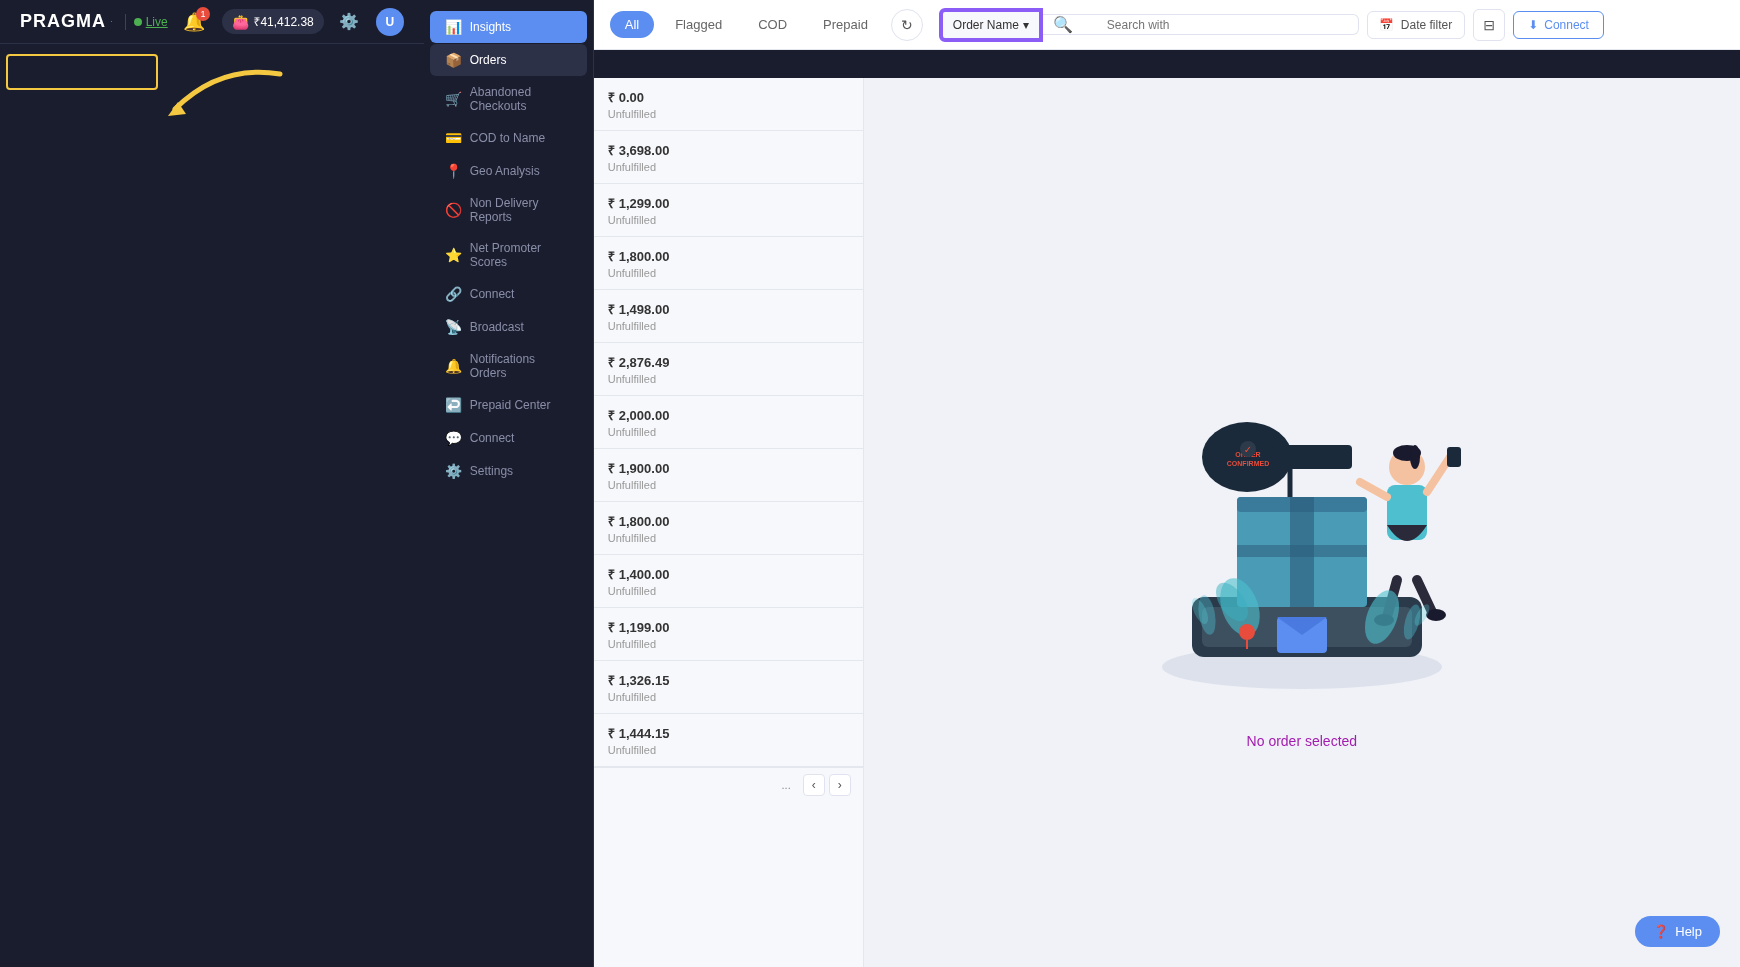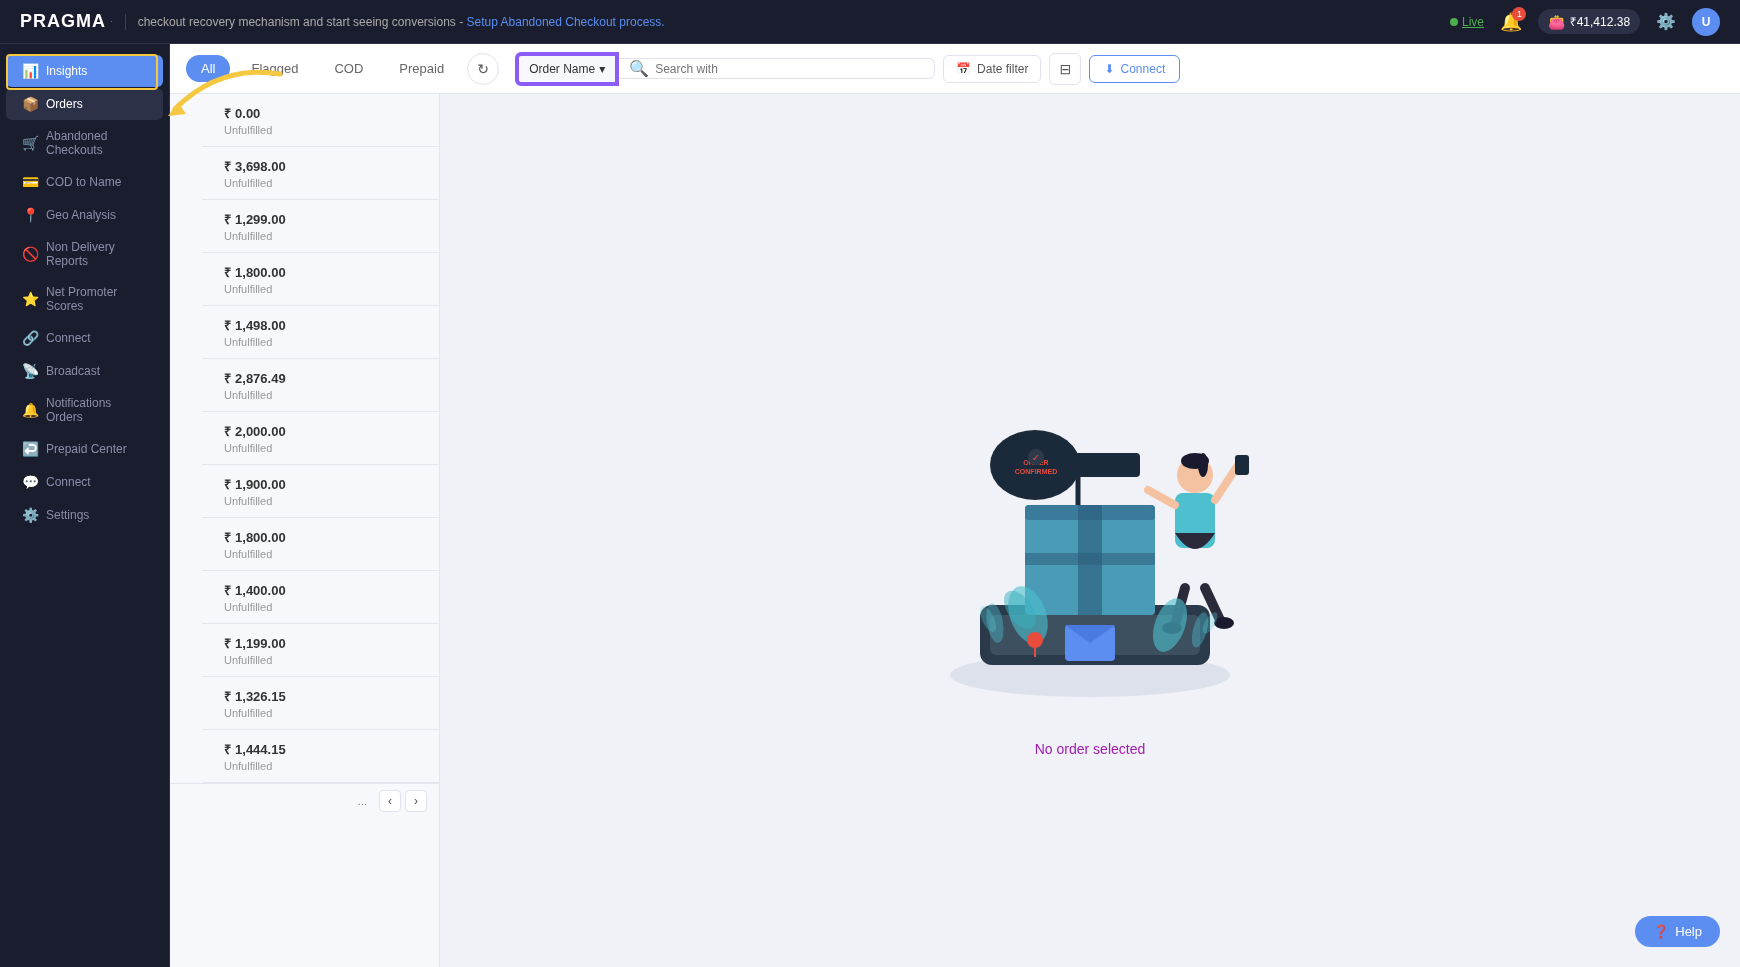--- a/index.html
+++ b/index.html
@@ -150,20 +150,21 @@
     .sidebar-item .label {
       font-size: 12px;
     }
 
     
     .content-area {
       flex: 1;
       display: flex;
       flex-direction: column;
       overflow: hidden;
+      gap: 28px;
     }
 
     
     .toolbar {
       height: 50px;
       background: #fff;
       border-bottom: 1px solid #e5e7ef;
       display: flex;
       align-items: center;
       padding: 0 16px;
@@ -231,20 +232,21 @@
       background: #fff;
       flex: 1;
     }
     .search-input-wrap input {
       border: none;
       outline: none;
       font-size: 12px;
       color: #999;
       width: 100%;
       background: transparent;
+      margin-left: 28px;
     }
     .date-filter-btn {
       display: flex;
       align-items: center;
       gap: 6px;
       border: 1px solid #e0e3ef;
       padding: 6px 12px;
       border-radius: 6px;
       font-size: 12px;
       color: #555;
@@ -286,24 +288,23 @@
 
     
     .order-list-panel {
       width: 270px;
       background: #f7f8fc;
       border-right: 1px solid #e5e7ef;
       overflow-y: auto;
       flex-shrink: 0;
     }
     .order-list-item {
-      padding: 10px 22px;
+      padding: 10px 14px;
       border-bottom: 1px solid #e5e7ef;
       cursor: pointer;
-      margin-left: 32px;
     }
     .order-amount {
       font-size: 13px;
       font-weight: 600;
       color: #333;
     }
     .order-status {
       font-size: 11px;
       color: #999;
       margin-top: 2px;
@@ -375,30 +376,27 @@
       border-radius: 4px;
       cursor: pointer;
       font-size: 12px;
       color: #555;
       margin-left: 4px;
     }
   </style>
 </head>
 <body>
 
-<div style="position: relative; width: 1740px; height: 967px; overflow: hidden; display: flex; flex-direction: column;">
+<div style="position: relative; width: 1740px; height: 967px; overflow: hidden; display: flex; flex-direction: row;">
 
   <div class="top-banner">
     <div style="display:flex; align-items:center; gap:4px;">
       <span class="logo-text">PRAGMA</span>
       <span class="logo-dot">·</span>
       <span style="width:1px; height:16px; background:#3d4160; display:inline-block; margin:0 8px;"></span>
-      <span class="banner-text">
-        <span>checkout recovery mechanism and start seeing conversions - </span><a>Setup Abandoned Checkout process.</a>
-      </span>
     </div>
     <div class="banner-right">
       <div class="live-badge">
         <div class="live-dot"></div>
         <span>Live</span>
       </div>
       <div style="position:relative; display:inline-block;">
         <span style="font-size:18px;">🔔</span>
         <span class="notif-badge">1</span>
       </div>

